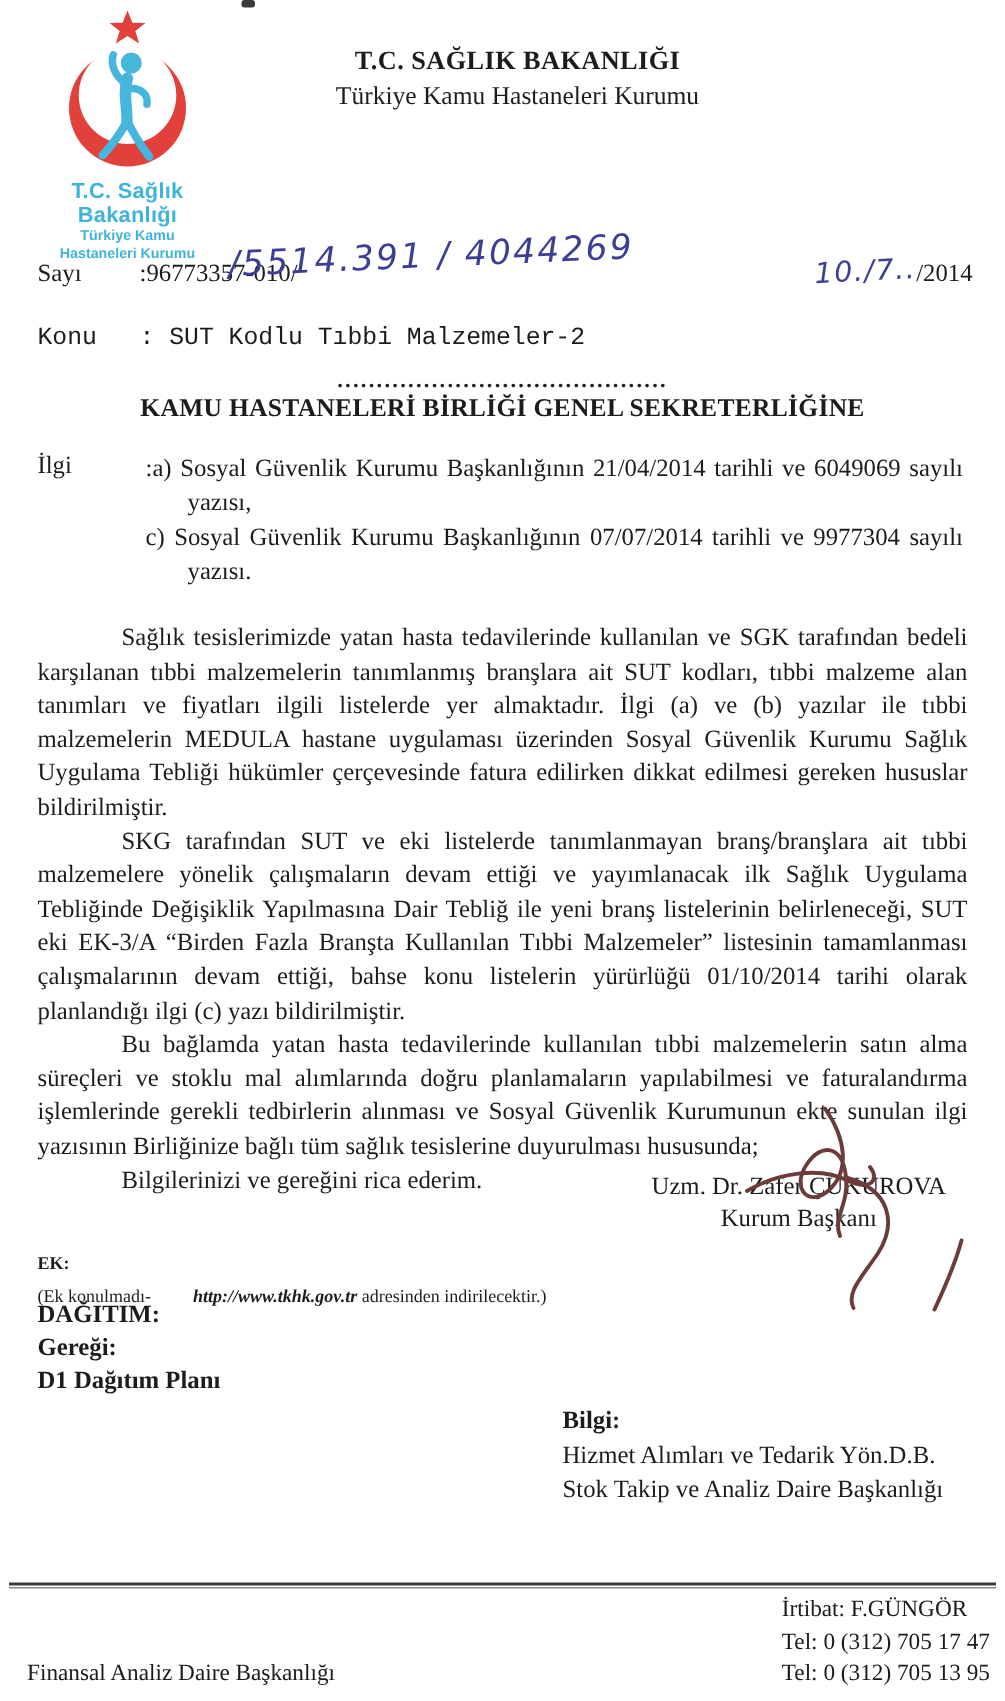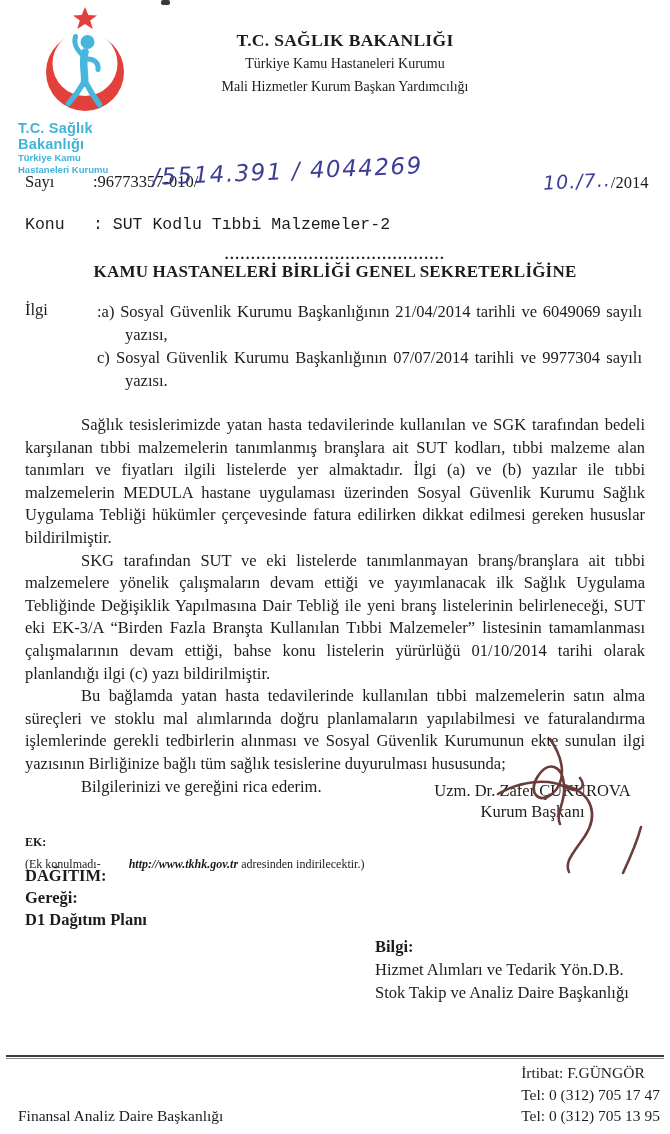--- a/index.html
+++ b/index.html
@@ -5,27 +5,27 @@
 <style>
   * { margin:0; padding:0; box-sizing:border-box; }
   html,body { background:#9a9a9a; }
   .page {
     position:relative; width:670px; height:1134px; margin:0 auto;
     background:#fff; overflow:hidden;
     font-family:"Liberation Serif","DejaVu Serif",serif;
     color:#1c1c1e;
   }
   
-  .logo { position:absolute; left:18px; top:6px; width:134px; }
+  .logo { position:absolute; left:18px; top:6px; width:134px; text-align:center; }
   .logo svg { display:block; margin:0 auto; }
   .logo-title { font-family:"Liberation Sans","DejaVu Sans",sans-serif; font-size:14.5px; font-weight:600; color:#3fb4d9; letter-spacing:.2px; margin-top:2px; }
   .logo-sub   { font-family:"Liberation Sans","DejaVu Sans",sans-serif; font-size:9.5px; font-weight:700; color:#3fb4d9; line-height:12px; }
   .head-text { position:absolute; left:150px; top:30px; width:390px; text-align:center; }
   .head-l1 { font-size:17.5px; font-weight:700; letter-spacing:.3px; }
-  .head-l2, .head-l3 { font-size:14px; line-height:21px; margin-top:2px; }
+  .head-l2, .head-l3 { font-size:17px; line-height:21px; margin-top:2px; }
   .speck { position:absolute; left:161px; top:0; width:9px; height:5px; background:#3a3a3a; border-radius:2px; }
   
   .meta-row { position:absolute; left:25px; font-size:16.5px; }
   .meta-label { display:inline-block; width:68px; }
   .hand { font-family:"DejaVu Sans",sans-serif; font-style:italic; color:#3d3f95; }
   .sayi-hand { position:absolute; left:152px; top:158px; font-size:23px; letter-spacing:1.5px; transform:rotate(-2.5deg); white-space:nowrap; }
   .date-box { position:absolute; left:543px; top:170px; font-size:16.5px; white-space:nowrap; }
   .date-hand { font-size:19px; letter-spacing:1px; display:inline-block; transform:rotate(-3deg); }
   
   .dots-row { position:absolute; top:246px; left:0; width:100%; text-align:center; font-weight:700; font-size:15px; letter-spacing:1.5px; }
@@ -77,21 +77,20 @@
       </g>
     </svg>
     <div class="logo-title">T.C. Sağlık Bakanlığı</div>
     <div class="logo-sub">Türkiye Kamu</div>
     <div class="logo-sub">Hastaneleri Kurumu</div>
   </div>
 
   <div class="head-text">
     <div class="head-l1">T.C. SAĞLIK BAKANLIĞI</div>
     <div class="head-l2">Türkiye Kamu Hastaneleri Kurumu</div>
-    <div class="head-l3">Mali Hizmetler Kurum Başkan Yardımcılığı</div>
   </div>
 
   <div class="meta-row" style="top:172px;">
     <span class="meta-label">Sayı</span><span>:96773357-010/</span>
   </div>
   <div class="hand sayi-hand">/5514.391 / 4044269</div>
   <div class="date-box">
     <span class="hand date-hand">10./7..</span><span>/2014</span>
   </div>
   <div class="meta-row" style="top:215px;font-family:Liberation Mono, monospace;">

